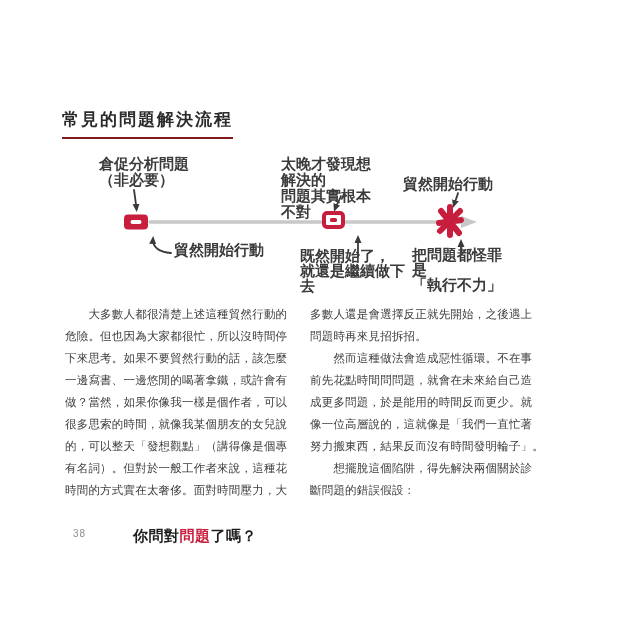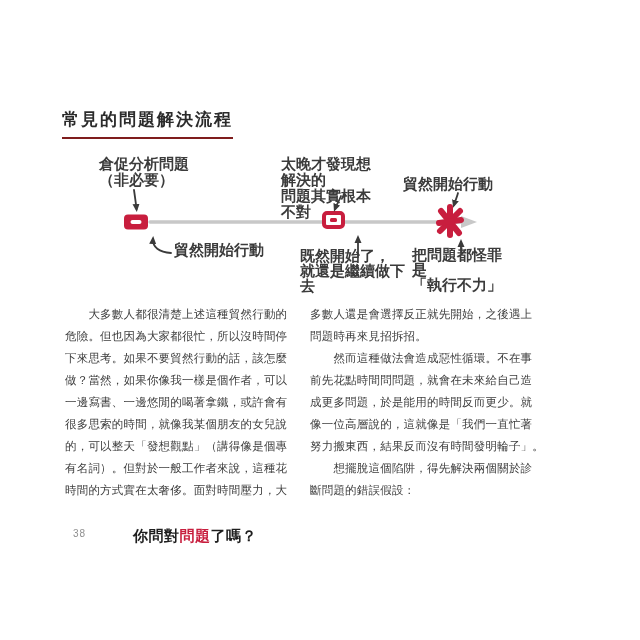--- a/index.html
+++ b/index.html
@@ -134,22 +134,22 @@
   </div>
   <div class="anno center anno-blame">
     <div>把問題都怪罪是</div>
     <div>「執行不力」</div>
   </div>
 
   <div class="column col-left">
     <div class="bodyline">　　大多數人都很清楚上述這種貿然行動的</div>
     <div class="bodyline">危險。但也因為大家都很忙，所以沒時間停</div>
     <div class="bodyline">下來思考。如果不要貿然行動的話，該怎麼</div>
+    <div class="bodyline">一邊寫書、一邊悠閒的喝著拿鐵，或許會有</div>
     <div class="bodyline">做？當然，如果你像我一樣是個作者，可以</div>
-    <div class="bodyline">一邊寫書、一邊悠閒的喝著拿鐵，或許會有</div>
     <div class="bodyline">很多思索的時間，就像我某個朋友的女兒說</div>
     <div class="bodyline">的，可以整天「發想觀點」（講得像是個專</div>
     <div class="bodyline">有名詞）。但對於一般工作者來說，這種花</div>
     <div class="bodyline">時間的方式實在太奢侈。面對時間壓力，大</div>
   </div>
 
   <div class="column col-right">
     <div class="bodyline">多數人還是會選擇反正就先開始，之後遇上</div>
     <div class="bodyline">問題時再來見招拆招。</div>
     <div class="bodyline">　　然而這種做法會造成惡性循環。不在事</div>

